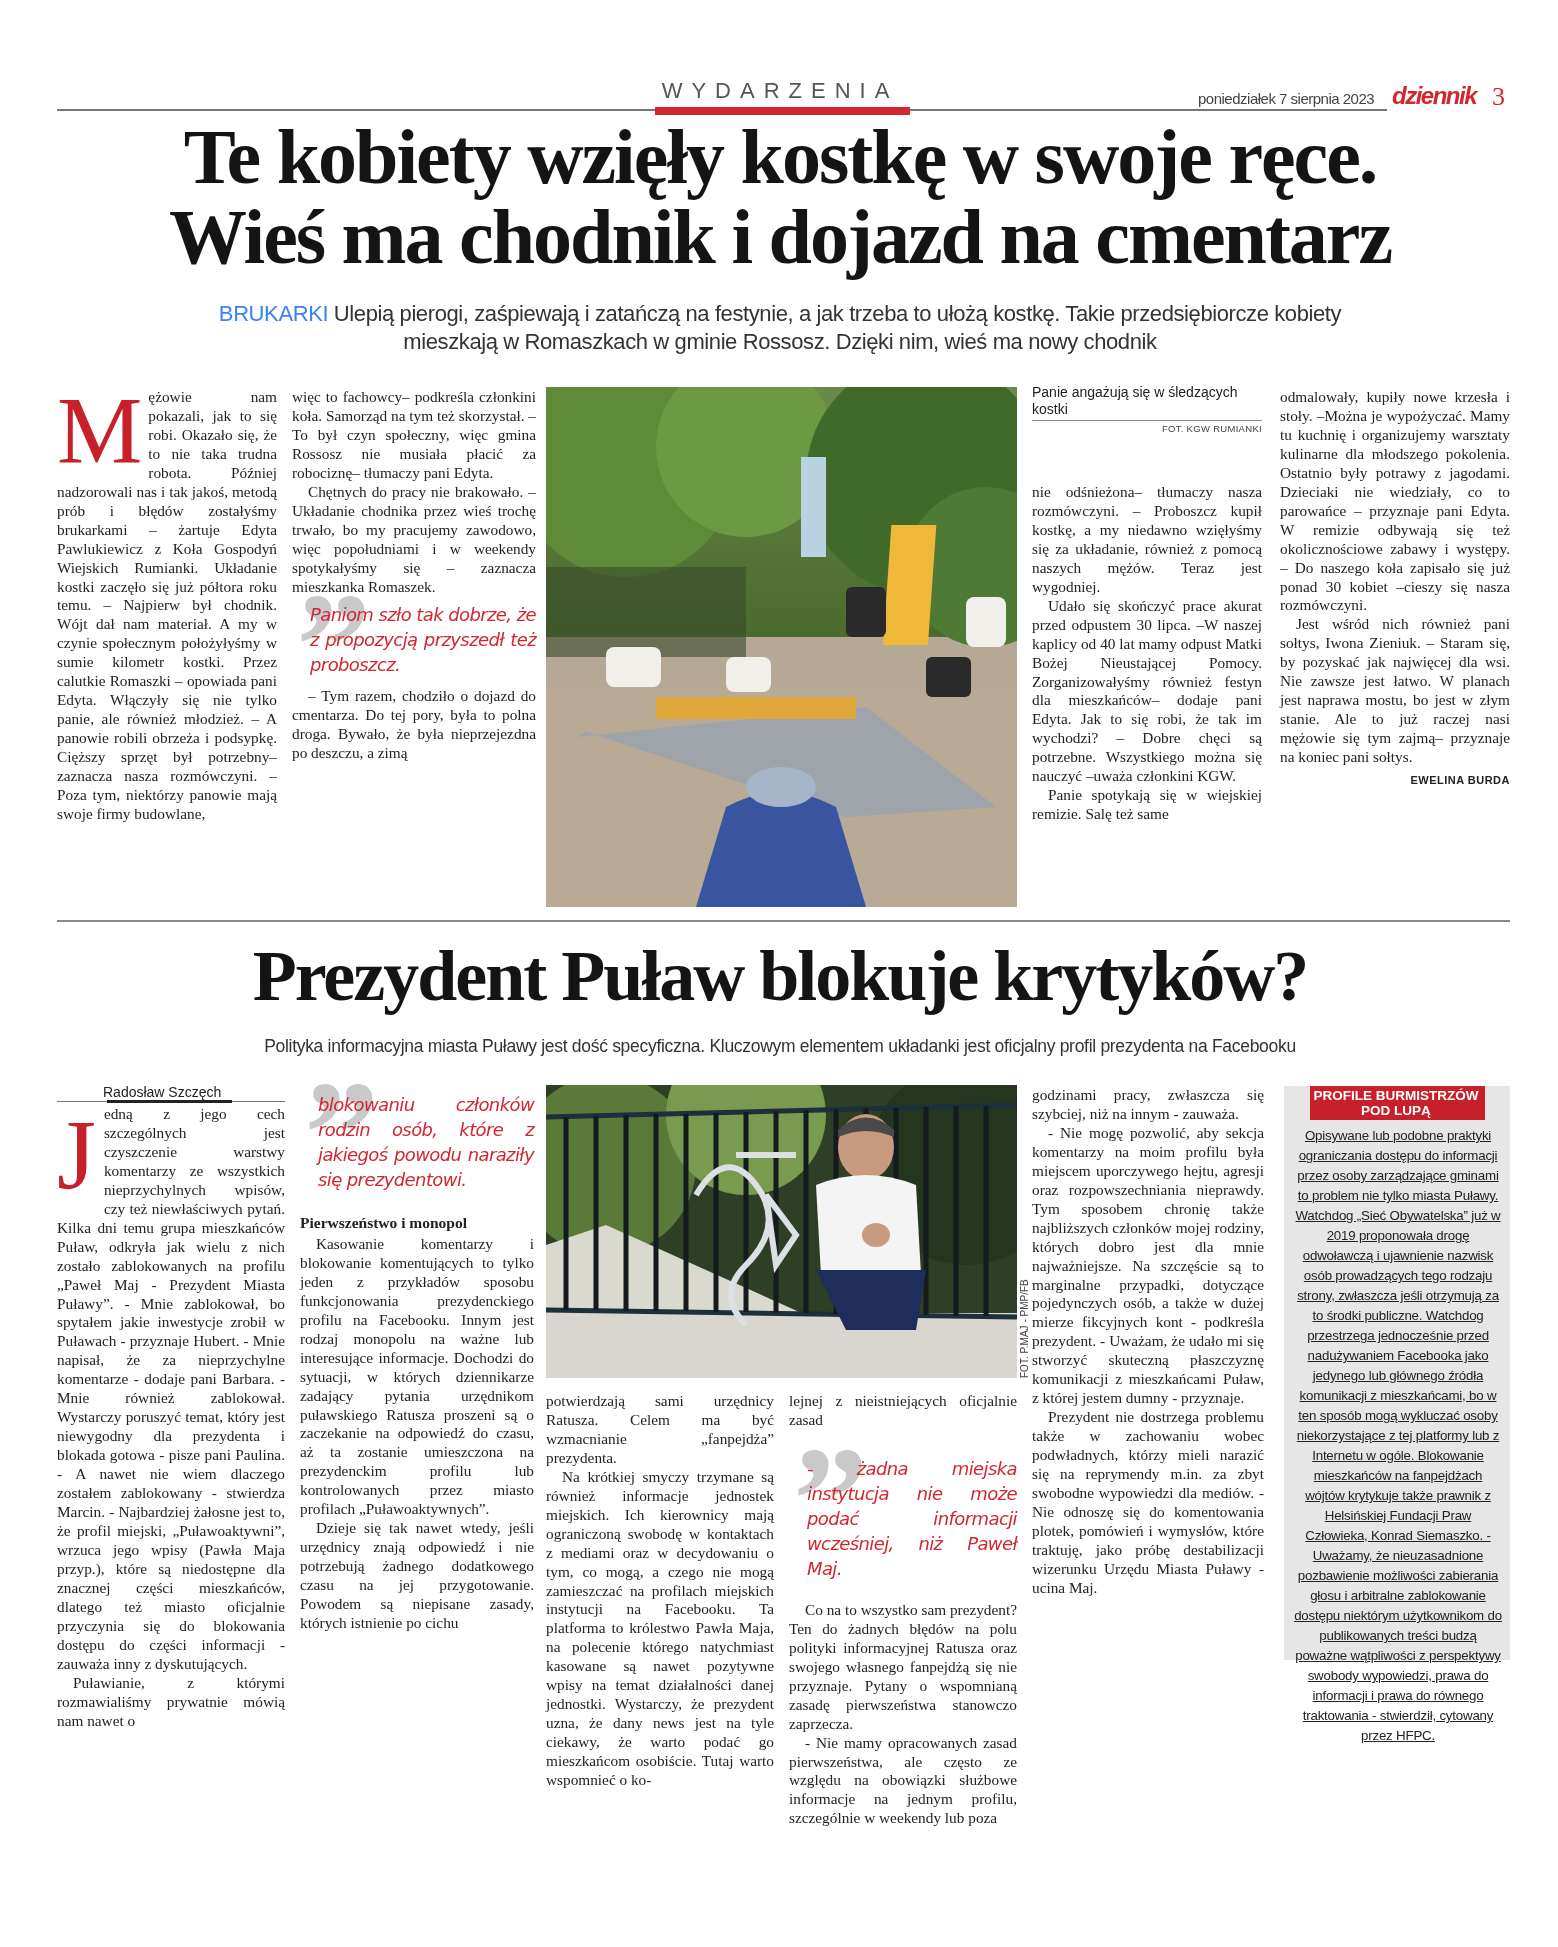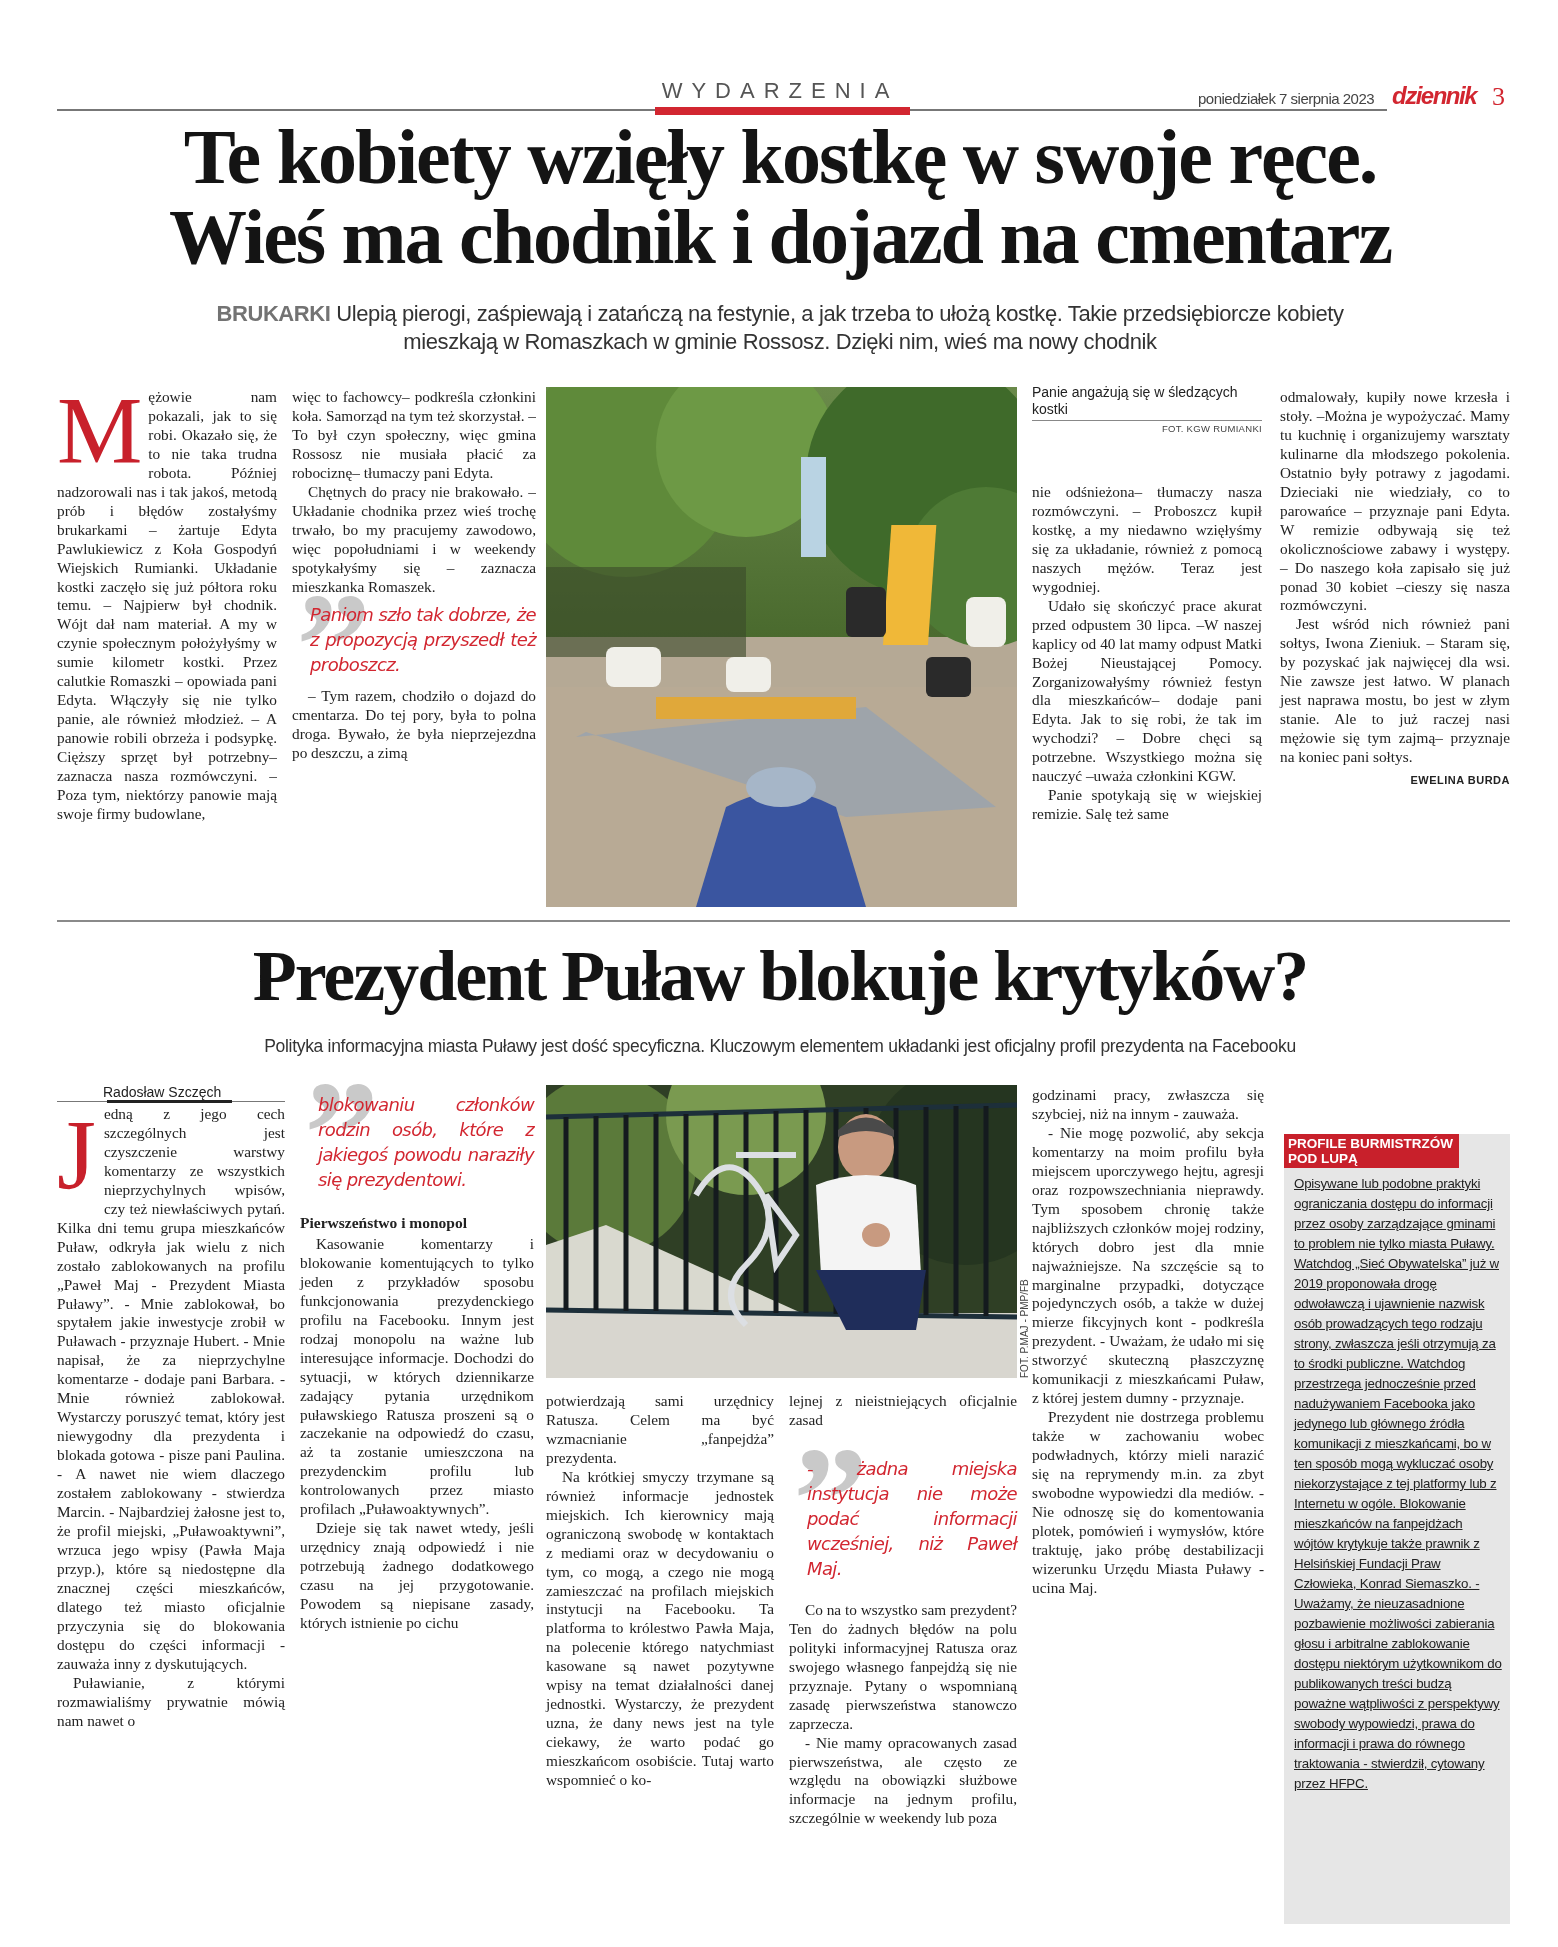--- a/index.html
+++ b/index.html
@@ -14,21 +14,21 @@
   .header-rule { left: 57px; top: 109px; width: 1330px; height: 2px; background: #777; }
   .header-date { left: 1198px; top: 90px; font-family: "Liberation Sans", sans-serif; font-size: 15px; color: #444; letter-spacing: -0.5px; }
   .logo { left: 1392px; top: 82px; font-family: "Liberation Sans", sans-serif; font-weight: bold; font-size: 24px; color: #d22630; letter-spacing: -1.5px; font-style: italic; }
   .page-num { left: 1492px; top: 82px; font-family: "Liberation Serif", serif; font-size: 26px; color: #d22630; }
 
   
   .headline { left: 60px; width: 1440px; text-align: center; font-family: "Liberation Serif", serif; font-weight: bold; color: #141414; letter-spacing: -2px; line-height: 1.0; }
   .h1a { top: 118px; font-size: 78px; }
   .h1b { top: 198px; font-size: 78px; }
   .lead { left: 100px; width: 1360px; top: 300px; text-align: center; font-family: "Liberation Sans", sans-serif; font-size: 22px; line-height: 28px; color: #333; letter-spacing: -0.4px; }
-  .lead .kicker { color: #737373; font-weight: bold; }
+  .lead .kicker { color: #3b82f6; font-weight: normal; }
 
   
   .col { font-family: "Liberation Serif", serif; font-size: 15.3px; line-height: 18.95px; text-align: justify; color: #222; hyphens: auto; }
   .col p { text-indent: 0; }
   .col p.ind { text-indent: 16px; }
   .dropcap { float: left; font-size: 96px; line-height: 78px; color: #c8202b; margin: 4px 6px 0 0; font-family: "Liberation Serif", serif; }
   .dropcap.j { font-size: 100px; line-height: 100px; margin: 0 8px 0 0; }
 
   .pull { position: relative; padding: 6px 0 10px 18px; font-family: "DejaVu Sans", sans-serif; font-style: italic; color: #d22630; font-size: 18px; line-height: 25px; letter-spacing: -0.6px; }
   .pull .qmark { position: absolute; left: 4px; top: -26px; font-family: "Liberation Serif", serif; font-weight: bold; font-size: 150px; color: #c9c9c9; line-height: 1; z-index: 0; font-style: normal; }
@@ -47,21 +47,21 @@
 
   .h2 { top: 940px; font-size: 72px; }
   .lead2 { left: 60px; width: 1440px; top: 1036px; text-align: center; font-family: "Liberation Sans", sans-serif; font-size: 17.5px; color: #333; letter-spacing: -0.3px; }
 
   .author { left: 57px; top: 1084px; width: 228px; font-family: "Liberation Sans", sans-serif; font-size: 14px; color: #222; }
   .author span { padding-left: 46px; }
   .author-rule { height: 1px; background: #777; margin-top: 1px; position: relative; }
   .author-rule::after { content: ""; position: absolute; left: 50px; top: -1px; width: 125px; height: 3px; background: #222; }
 
   
-  .sidebar { left: 1284px; top: 1134px; width: 226px; height: 790px; background: #e6e6e6; }
+  .sidebar { left: 1284px; top: 1086px; width: 226px; height: 574px; background: #e6e6e6; text-align: center; }
   .sidebar-title { display: inline-block; background: #c8202b; color: #fff; font-family: "Liberation Sans", sans-serif; font-weight: bold; font-size: 13.5px; line-height: 15px; padding: 2px 6px 2px 4px; text-transform: uppercase; }
   .sidebar-body { padding: 6px 8px 0 10px; font-family: "Liberation Sans", sans-serif; font-size: 13.3px; line-height: 20px; color: #222; letter-spacing: -0.2px; text-decoration: underline; }
 
   svg { display: block; }
 </style>
 </head>
 <body>
 
 <div class="abs header-rule"></div>
 <div class="abs section-label">WYDARZENIA</div>

